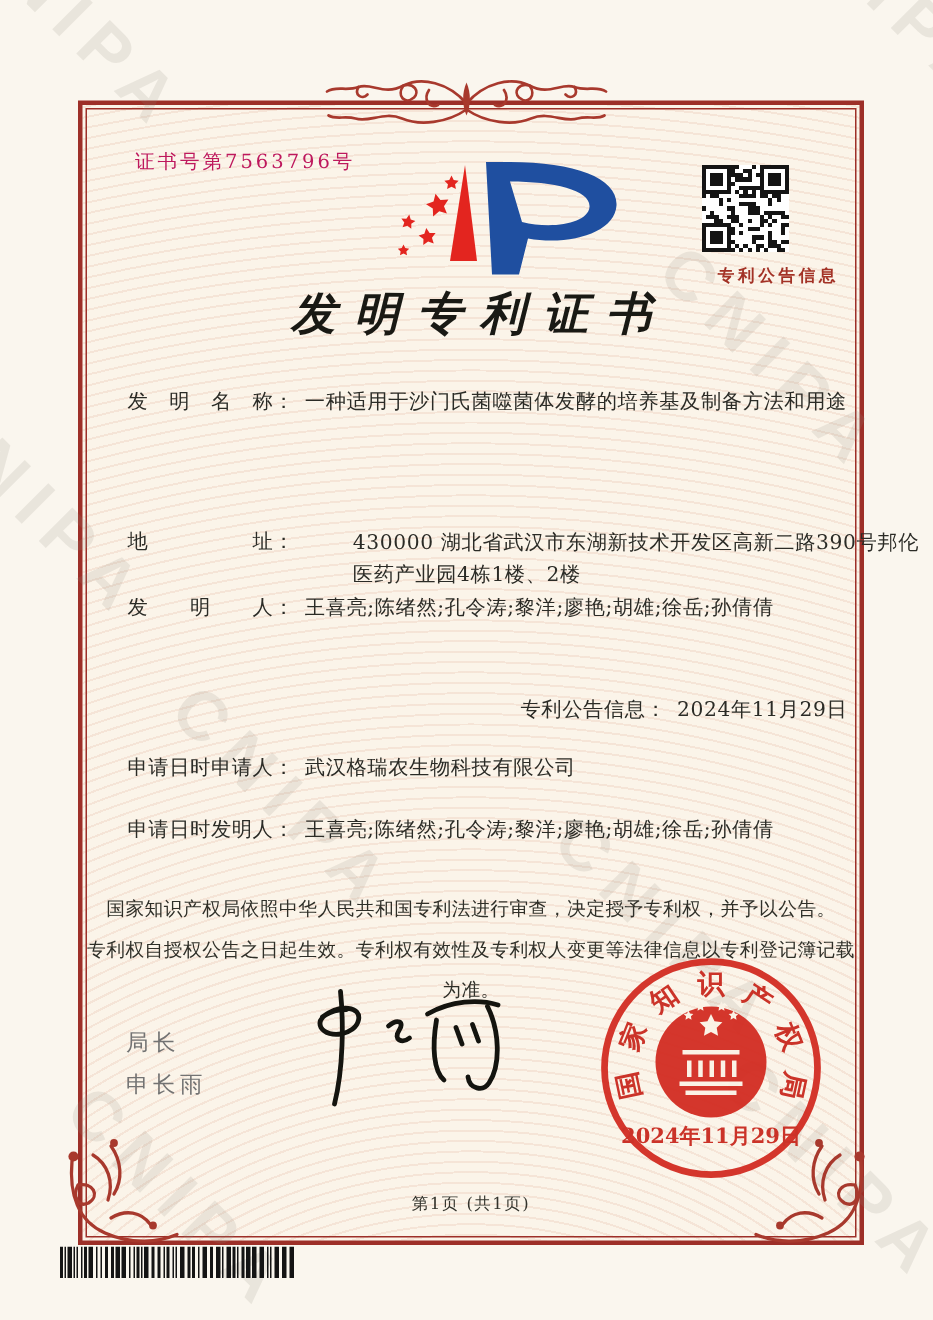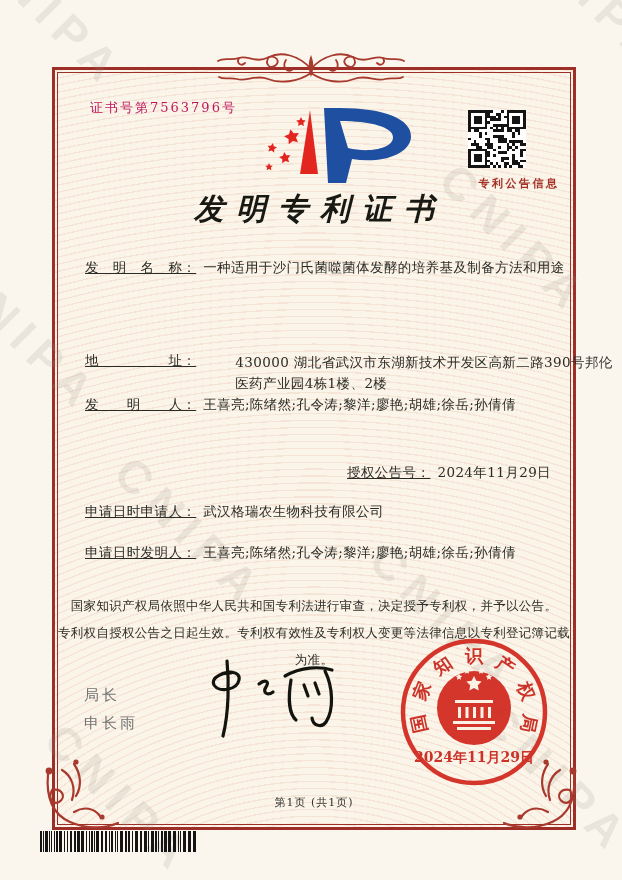--- a/index.html
+++ b/index.html
@@ -17,21 +17,21 @@
   .frame::before{content:"";position:absolute;inset:2px;border:1px solid #9D2F28;pointer-events:none;}
   .content{position:absolute;inset:0;z-index:4;}
   .orn{position:absolute;z-index:5;}
   
   .cert-no{position:absolute;left:74px;top:99px;font-size:13px;letter-spacing:2px;color:#be185d;margin-left:16px;}
   .title{position:absolute;left:52px;top:189px;width:524px;text-align:center;font-size:30px;font-weight:bold;
          letter-spacing:12px;text-indent:12px;color:#191914;font-style:italic;}
   .qr-label{position:absolute;left:465px;top:176px;width:108px;text-align:center;font-size:11px;
             letter-spacing:2.5px;color:#A33226;font-weight:bold;}
   .row{position:absolute;left:85px;font-size:13.5px;letter-spacing:0.4px;white-space:nowrap;}
-  .row .lbl{margin-right:7px;text-decoration:underline;}
+  .row .lbl{margin-right:7px;}
   .row-flex{display:flex;white-space:normal;}
   .row-flex .lbl{flex:none;}
   .val-wrap{width:382px;line-height:21px;margin-left:32px;}
   .row-cols{width:460px;height:20px;}
   .pair{position:absolute;top:0;white-space:nowrap;}
   .legal{position:absolute;left:52px;top:592px;width:524px;text-align:center;font-size:12.5px;
          line-height:27px;letter-spacing:0.3px;color:#2f2f28;}
   .director{position:absolute;left:84px;top:686px;font-size:15px;letter-spacing:3px;color:#737373;}
   .director div{margin-bottom:9px;}
   .signature{position:absolute;left:185px;top:652px;}
@@ -350,21 +350,21 @@
         <span class="val val-wrap">430000 湖北省武汉市东湖新技术开发区高新二路390号邦伦医药产业园4栋1楼、2楼</span>
     </div>
 
     <div class="row" style="top:396px">
       <span class="lbl">发　　明　　人：</span><span class="val">王喜亮;陈绪然;孔令涛;黎洋;廖艳;胡雄;徐岳;孙倩倩</span>
     </div>
 
 
     <div class="row row-cols" style="top:464px">
       <span class="pair" style="left:262px">
-        <span class="lbl">授权公告号：</span><span class="val">2024年11月29日</span>
+        <span class="lbl">专利公告信息：</span><span class="val">2024年11月29日</span>
       </span>
     </div>
 
     <div class="row" style="top:503px">
       <span class="lbl">申请日时申请人：</span><span class="val">武汉格瑞农生物科技有限公司</span>
     </div>
 
     <div class="row" style="top:544px">
       <span class="lbl">申请日时发明人：</span><span class="val">王喜亮;陈绪然;孔令涛;黎洋;廖艳;胡雄;徐岳;孙倩倩</span>
     </div>

